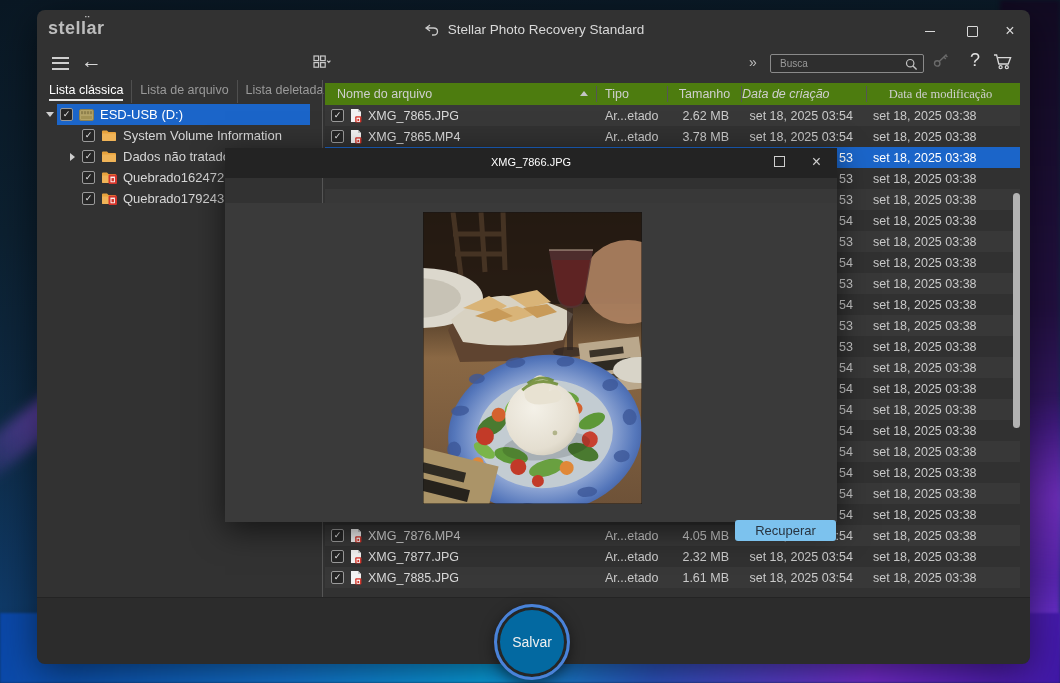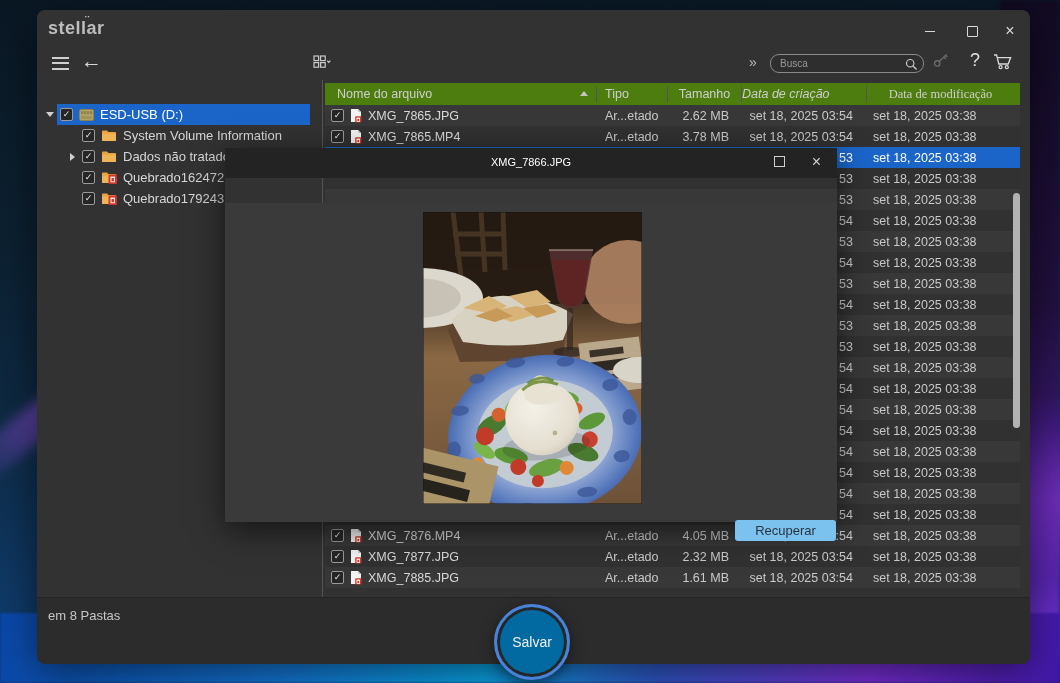--- a/index.html
+++ b/index.html
@@ -32,21 +32,21 @@
   .wb-max{right:50px;} .wb-max i{display:block;width:9px;height:9px;border:1.3px solid #d9d9d9;border-radius:1px;}
   .wb-close{right:12px;font-size:16px;line-height:16px;}
   
   .toolbar{position:absolute;left:0;top:38px;right:0;height:32px;}
   .hamburger{position:absolute;left:15px;top:9px;width:17px;}
   .hamburger i{display:block;height:0;border-top:2px solid #cfcfcf;margin-bottom:3.4px;}
   .back-arrow{position:absolute;left:44px;top:1px;font-size:21px;color:#d6d6d6;}
   .grid-ic{position:absolute;left:276px;top:7px;}
   .chev-right{position:absolute;left:712px;top:6px;font-size:14px;color:#bdbdbd;letter-spacing:-2px;}
   .searchbox{position:absolute;left:733px;top:6px;width:152px;height:17px;border:1px solid #8a8a8a;
-    border-radius:9px;background:rgba(0,0,0,.08);}
+    border-radius:2px;background:rgba(0,0,0,.08);}
   .searchbox input{position:absolute;left:7px;top:1px;width:120px;height:13px;background:transparent;border:none;outline:none;
     color:#bdbdbd;font-size:10px;font-family:"Liberation Sans",sans-serif;}
   .searchbox input::placeholder{color:#9a9a9a;}
   .search-mag{position:absolute;right:5px;top:2px;}
   .key-ic{position:absolute;left:896px;top:5px;}
   .help-ic{position:absolute;left:933px;top:2px;font-size:18px;color:#e2e2e2;}
   .cart-ic{position:absolute;left:956px;top:5px;}
   
   .tabs{position:absolute;left:4px;top:70px;height:23px;display:flex;}
   .tab{padding:0 8px;font-size:12.5px;line-height:21px;color:#9a9a9a;border-right:1px solid #4f4f4f;white-space:nowrap;}
@@ -115,20 +115,25 @@
 <div class="wallpaper">
   <div class="wp-streak1"></div>
   <div class="wp-right"></div>
   <div class="wp-streak2"></div>
   <div class="wp-bottom"></div>
 </div>
 
 <div class="window">
   <div class="titlebar">
     <div class="brand"><span>stellar</span><span class="dots">¨</span></div>
+    <div class="win-title">
+      <svg width="17" height="12" viewBox="0 0 17 12">
+          <path d="M7 1 L3 4 L7 7 M3 4 H10.5 Q14.5 4 14.5 7.5 Q14.5 11 10.5 11 H9" stroke="#c9c9c9" fill="none" stroke-width="1.3"></path>
+        </svg><span>Stellar Photo Recovery Standard</span>
+    </div>
     <div class="winbtn wb-min">
         <i></i>
       </div>
     <div class="winbtn wb-max">
         <i></i>
       </div>
     <div class="winbtn wb-close">×</div>
   </div>
 
   <div class="toolbar">
@@ -172,20 +177,25 @@
       <svg width="22" height="17" viewBox="0 0 22 17">
           <g fill="none" stroke="#d8d8d8" stroke-width="1.3">
             <path d="M1 2 h2.6 l2.2 9 h9.4 l2.4 -6.4 H5"></path>
             <circle cx="7.6" cy="14.2" r="1.5"></circle>
             <circle cx="13.8" cy="14.2" r="1.5"></circle>
           </g>
         </svg>
     </div>
   </div>
 
+  <div class="tabs">
+      <div class="tab active"><span>Lista clássica</span></div>
+      <div class="tab"><span>Lista de arquivo</span></div>
+      <div class="tab"><span>Lista deletada</span></div>
+    </div>
   <div class="tree">
       <div class="tree-row" style="padding-left: 6px;">
         <span class="exp">
           <i class="exp-open"></i>
         </span>
         <span class="band sel">
           <span class="cb">
             <span class="cb-mark">✓</span>
           </span>
           <span class="tree-ic">
@@ -509,21 +519,20 @@
         <span class="c-tipo">Ar...etado</span>
         <span class="c-tam">1.61 MB</span>
         <span class="c-cria">set 18, 2025 03:54</span>
         <span class="c-mod">set 18, 2025 03:38</span>
       </div>
     </div>
   <div class="scroll-thumb"></div>
 
   <div class="statusbar">
     <div class="status-text">
-      <div>em 8 Pastas</div>
     </div>
   </div>
 </div>
 
 <div class="save-btn">Salvar</div>
 
 <div class="modal">
   <div class="modal-titlebar">
     <div class="modal-title">XMG_7866.JPG</div>
     <div class="m-max">

